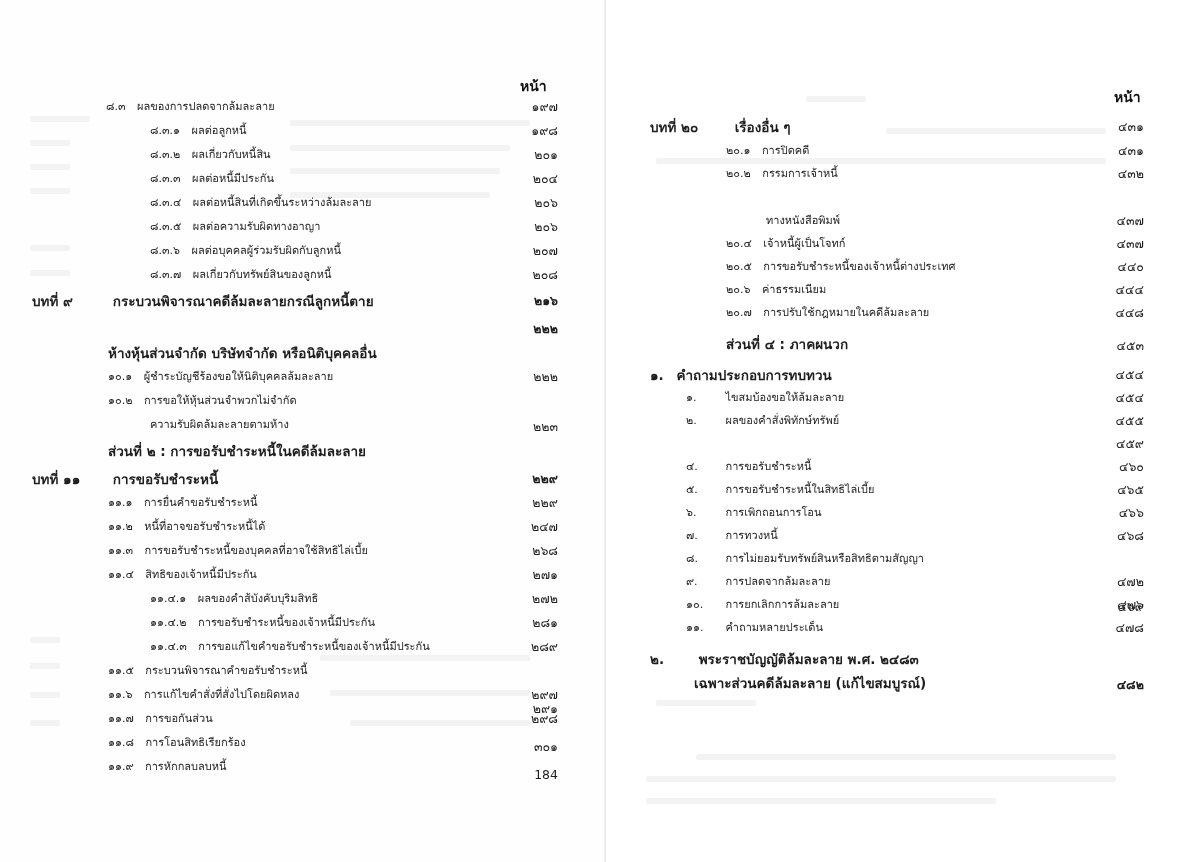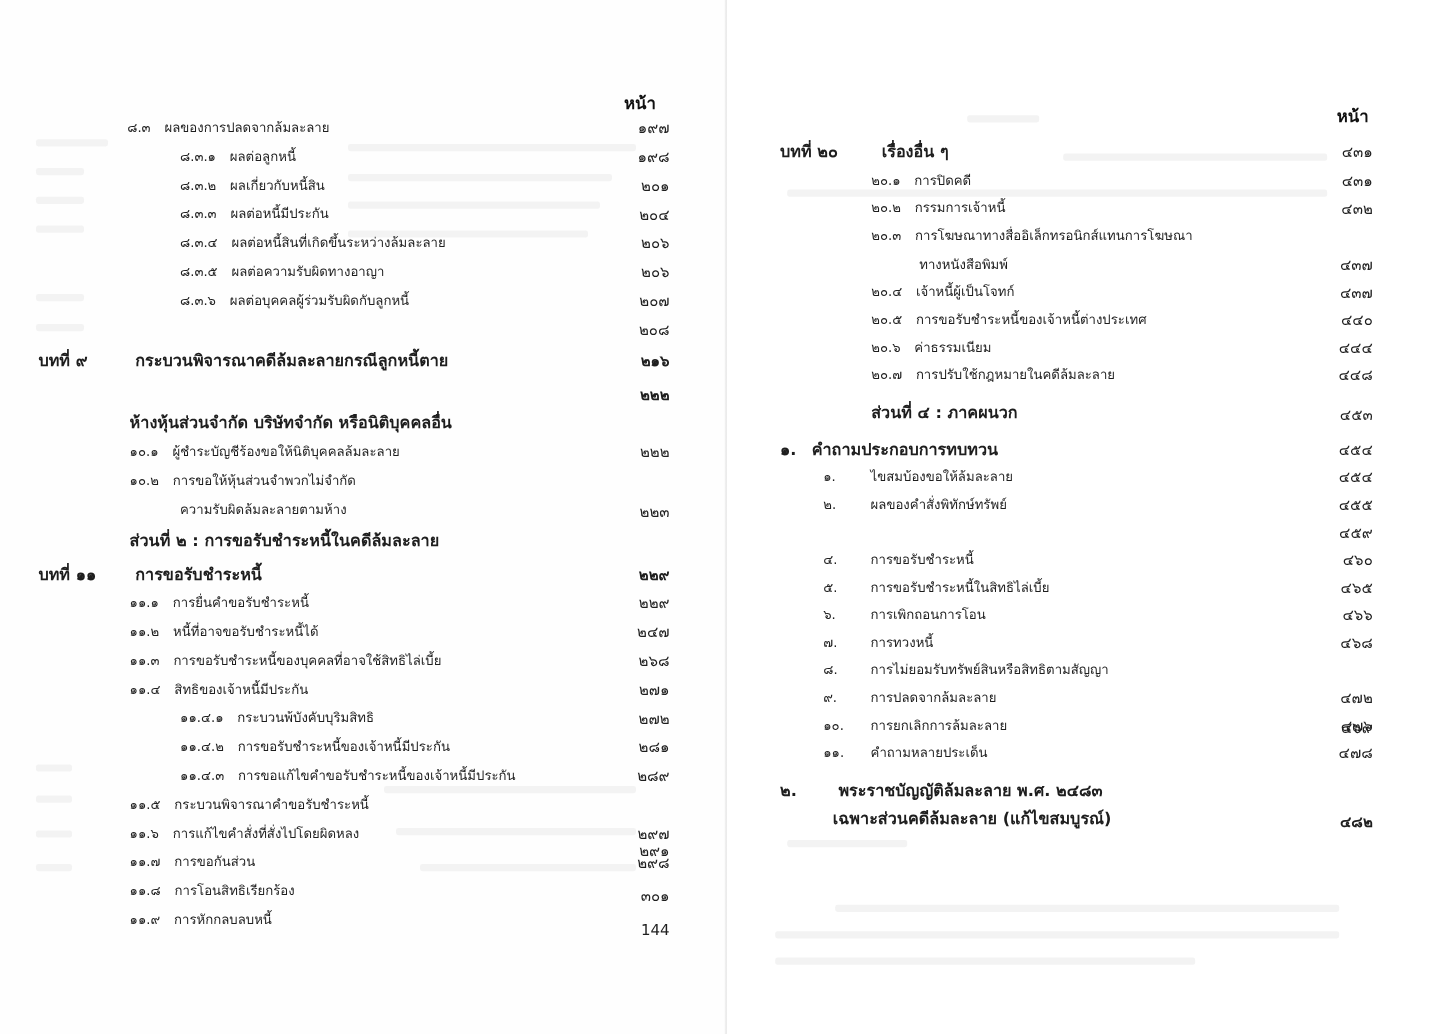--- a/index.html
+++ b/index.html
@@ -98,20 +98,24 @@
       <span>ผลต่อความรับผิดทางอาญา</span>
     </div>
     <div class="pg" style="left:508px;top:216px;">๒๐๖</div>
 
     <div class="row" style="left:150px;top:240px;">
       <span class="num">๘.๓.๖</span>
       <span>ผลต่อบุคคลผู้ร่วมรับผิดกับลูกหนี้</span>
     </div>
     <div class="pg" style="left:508px;top:240px;">๒๐๗</div>
 
+    <div class="row" style="left:150px;top:264px;">
+      <span class="num">๘.๓.๗</span>
+      <span>ผลเกี่ยวกับทรัพย์สินของลูกหนี้</span>
+    </div>
     <div class="pg" style="left:508px;top:264px;">๒๐๘</div>
 
     <div class="row bold" style="left:32px;top:290px;">
       <span class="num" style="width:68px;">บทที่ ๙</span>
       <span>กระบวนพิจารณาคดีล้มละลายกรณีลูกหนี้ตาย</span>
     </div>
     <div class="pg bold" style="left:508px;top:290px;">๒๑๖</div>
 
     <div class="pg bold" style="left:508px;top:318px;">๒๒๒</div>
     <div class="row bold" style="left:108px;top:342px;">ห้างหุ้นส่วนจำกัด บริษัทจำกัด หรือนิติบุคคลอื่น</div>
@@ -156,21 +160,21 @@
     <div class="pg" style="left:508px;top:540px;">๒๖๘</div>
 
     <div class="row" style="left:108px;top:564px;">
       <span class="num">๑๑.๔</span>
       <span>สิทธิของเจ้าหนี้มีประกัน</span>
     </div>
     <div class="pg" style="left:508px;top:564px;">๒๗๑</div>
 
     <div class="row" style="left:150px;top:588px;">
       <span class="num">๑๑.๔.๑</span>
-      <span>กระบวนพ้บังคับบุริมสิทธิ</span>
+      <span>ผลของคำส้บังคับบุริมสิทธิ</span>
     </div>
     <div class="pg" style="left:508px;top:588px;">๒๗๒</div>
 
     <div class="row" style="left:150px;top:612px;">
       <span class="num">๑๑.๔.๒</span>
       <span>การขอรับชำระหนี้ของเจ้าหนี้มีประกัน</span>
     </div>
     <div class="pg" style="left:508px;top:612px;">๒๘๑</div>
 
     <div class="row" style="left:150px;top:636px;">
@@ -200,21 +204,21 @@
     <div class="row" style="left:108px;top:732px;">
       <span class="num">๑๑.๘</span>
       <span>การโอนสิทธิเรียกร้อง</span>
     </div>
     <div class="pg" style="left:508px;top:736px;">๓๐๑</div>
 
     <div class="row" style="left:108px;top:756px;">
       <span class="num">๑๑.๙</span>
       <span>การหักกลบลบหนี้</span>
     </div>
-    <div class="pg" style="left:508px;top:764px;">144</div>
+    <div class="pg" style="left:508px;top:764px;">184</div>
   </div>
 
   <div class="gutter"></div>
 
   <div class="page page-right">
     <div class="ghost-bar" style="left:200px;top:96px;width:60px;"></div>
     <div class="ghost-bar" style="left:280px;top:128px;width:220px;"></div>
     <div class="ghost-bar" style="left:50px;top:158px;width:450px;"></div>
     <div class="ghost-bar" style="left:50px;top:700px;width:100px;"></div>
     <div class="ghost-bar" style="left:90px;top:754px;width:420px;"></div>
@@ -234,24 +238,20 @@
       <span>การปิดคดี</span>
     </div>
     <div class="pg" style="left:488px;top:140px;">๔๓๑</div>
 
     <div class="row" style="left:120px;top:163px;">
       <span class="num">๒๐.๒</span>
       <span>กรรมการเจ้าหนี้</span>
     </div>
     <div class="pg" style="left:488px;top:163px;">๔๓๒</div>
 
-    <div class="row" style="left:120px;top:186px;">
-      <span class="num">๒๐.๓</span>
-      <span>การโฆษณาทางสื่ออิเล็กทรอนิกส์แทนการโฆษณา</span>
-    </div>
     <div class="row" style="left:160px;top:210px;">ทางหนังสือพิมพ์</div>
     <div class="pg" style="left:488px;top:210px;">๔๓๗</div>
 
     <div class="row" style="left:120px;top:233px;">
       <span class="num">๒๐.๔</span>
       <span>เจ้าหนี้ผู้เป็นโจทก์</span>
     </div>
     <div class="pg" style="left:488px;top:233px;">๔๓๗</div>
 
     <div class="row" style="left:120px;top:256px;">

